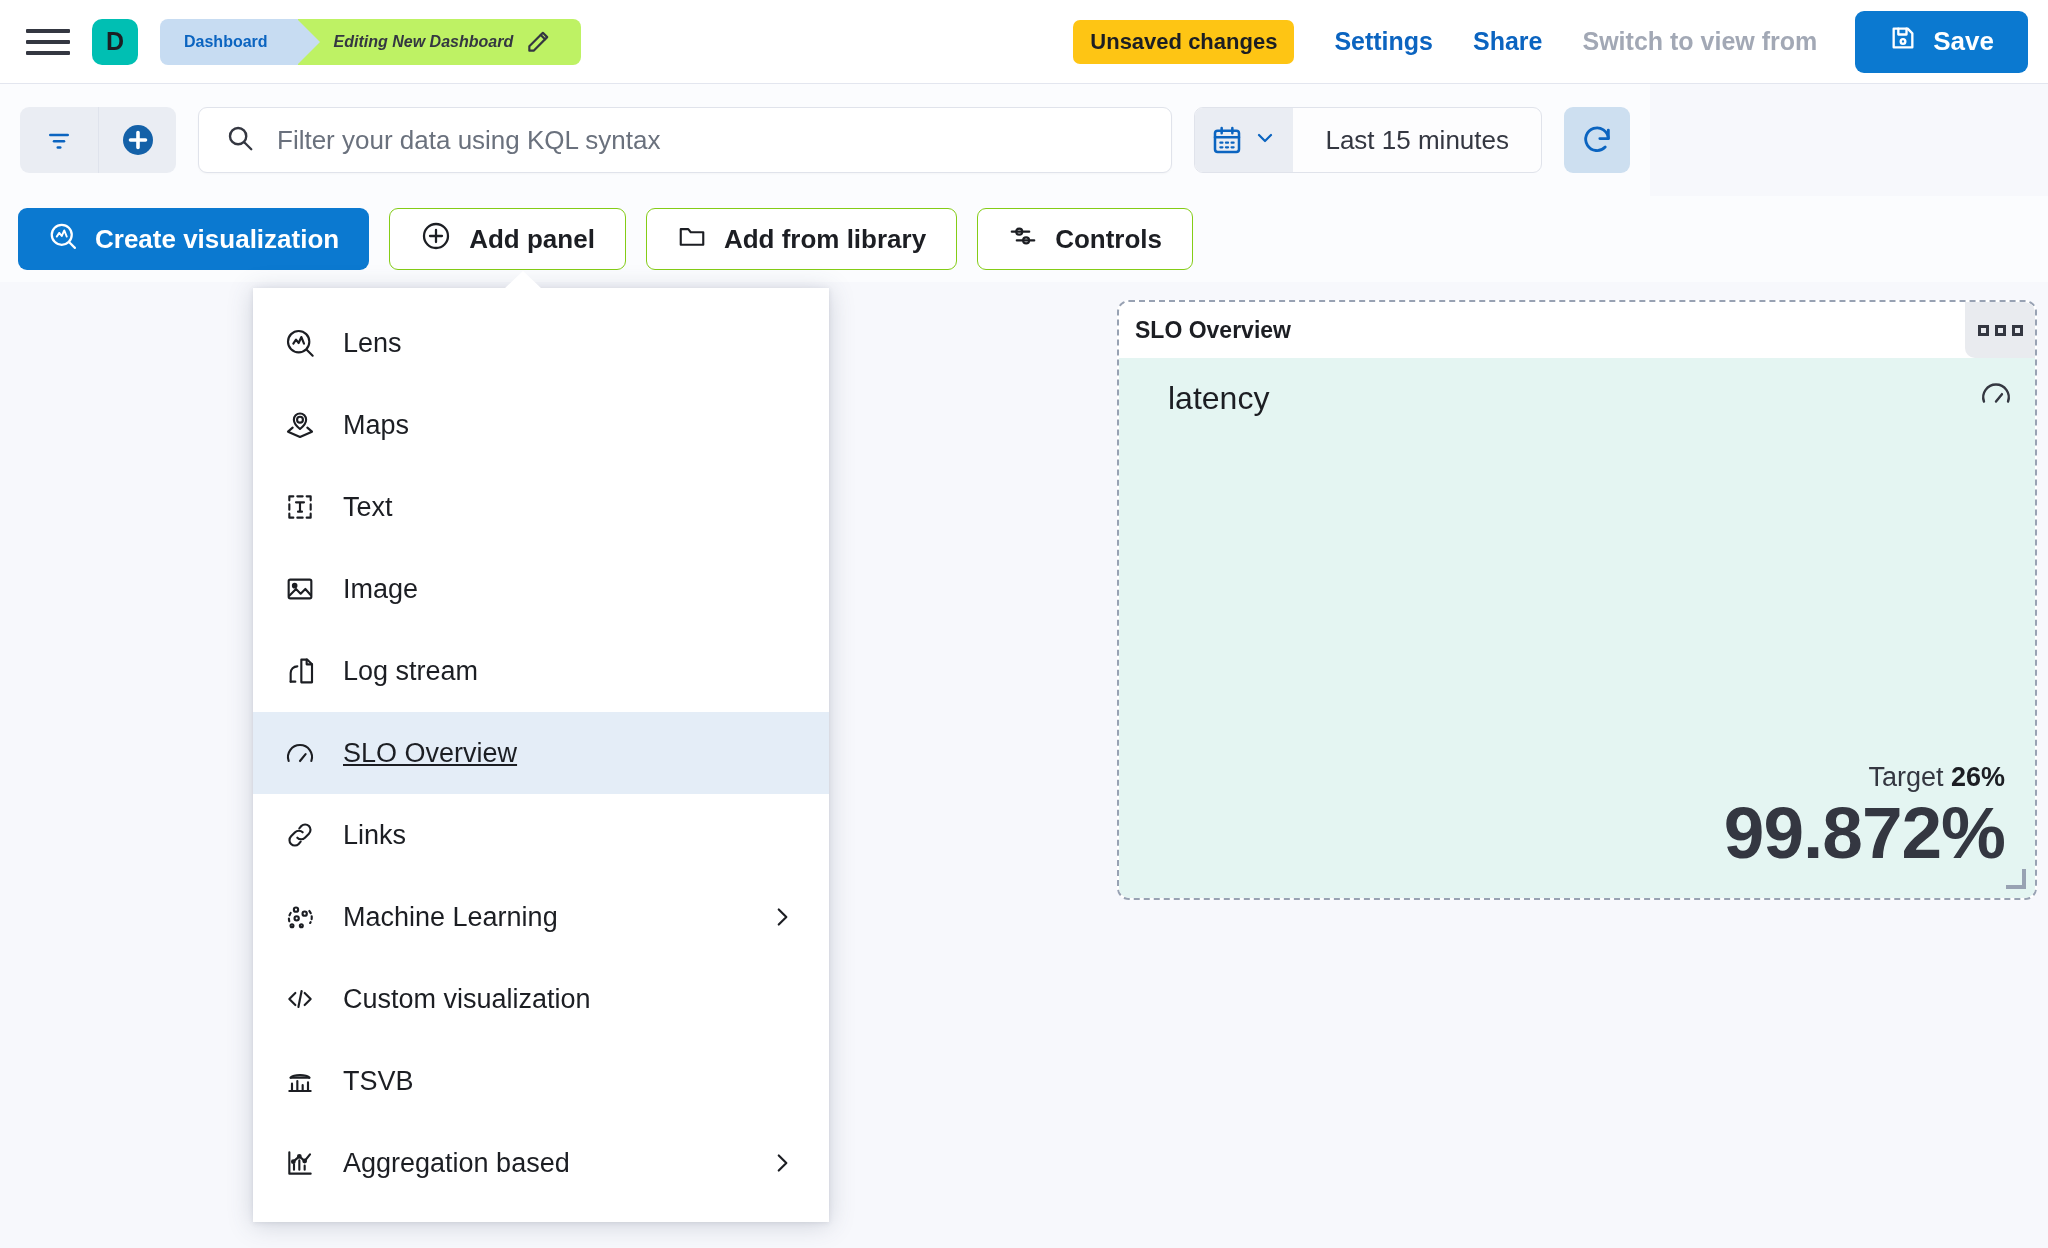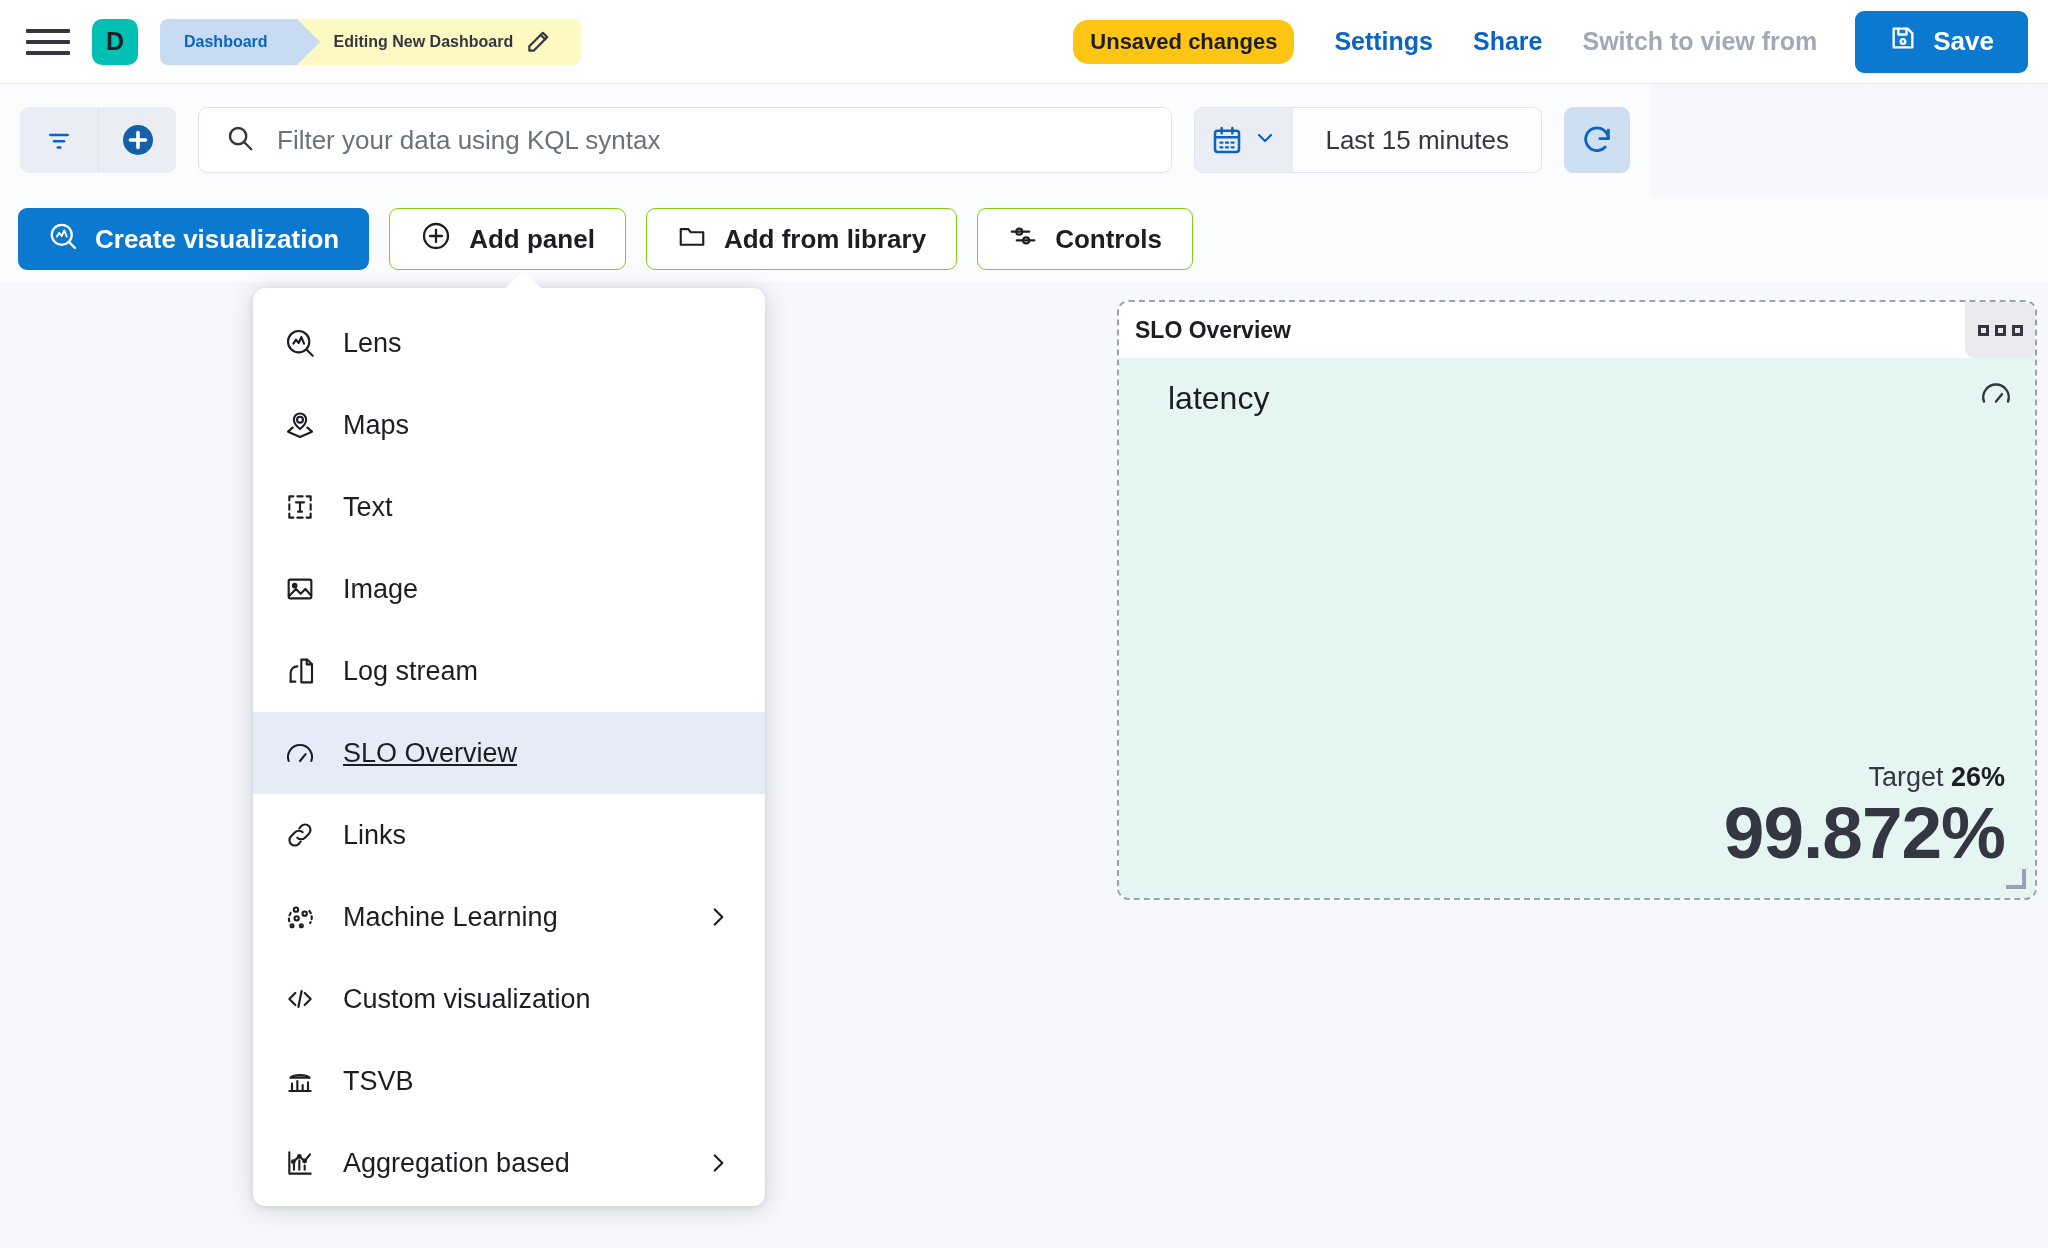--- a/index.html
+++ b/index.html
@@ -80,38 +80,39 @@
     content: "";
     position: absolute;
     right: -22px; top: 0;
     width: 0; height: 0;
     border-top: 23px solid transparent;
     border-bottom: 23px solid transparent;
     border-left: 23px solid #c7dcf2;
     z-index: 2;
   }
   .crumb.last {
-    background: #fef9c3;
+    background: #bef264;
     color: #343741;
     border-radius: 0 8px 8px 0;
     padding-left: 36px;
     cursor: pointer;
+    font-style: italic;
   }
   .pencil-ico {
     margin-left: 12px;
     display: inline-flex;
   }
   .header-spacer { flex: 1 1 auto; }
 
   .unsaved-badge {
     background: #fec514;
     color: #1c1e23;
     font-size: 22px;
     font-weight: 700;
-    border-radius: 15px;
+    border-radius: 7px;
     padding: 9px 17px;
     white-space: nowrap;
     cursor: pointer;
   }
   .hdr-link {
     font-size: 25px;
     font-weight: 700;
     color: #0b64c0;
     margin-left: 40px;
     white-space: nowrap;
@@ -264,25 +265,25 @@
     width: 2048px;
     height: 966px;
     background: #f7f8fc;
   }
 
   
   .popover {
     position: absolute;
     left: 253px;
     top: 288px;
-    width: 512px;
+    width: 576px;
     background: #ffffff;
-    border-radius: 12px;
+    border-radius: 0;
     box-shadow: 0 3px 24px rgba(65,78,101,.22), 0 1px 5px rgba(65,78,101,.12);
-    padding: 14px 0 2px 0;
+    padding: 14px 0 18px 0;
     z-index: 40;
   }
   .popover::before {
     content: "";
     position: absolute;
     top: -17px;
     left: 251px;
     width: 0; height: 0;
     border-left: 19px solid transparent;
     border-right: 19px solid transparent;

